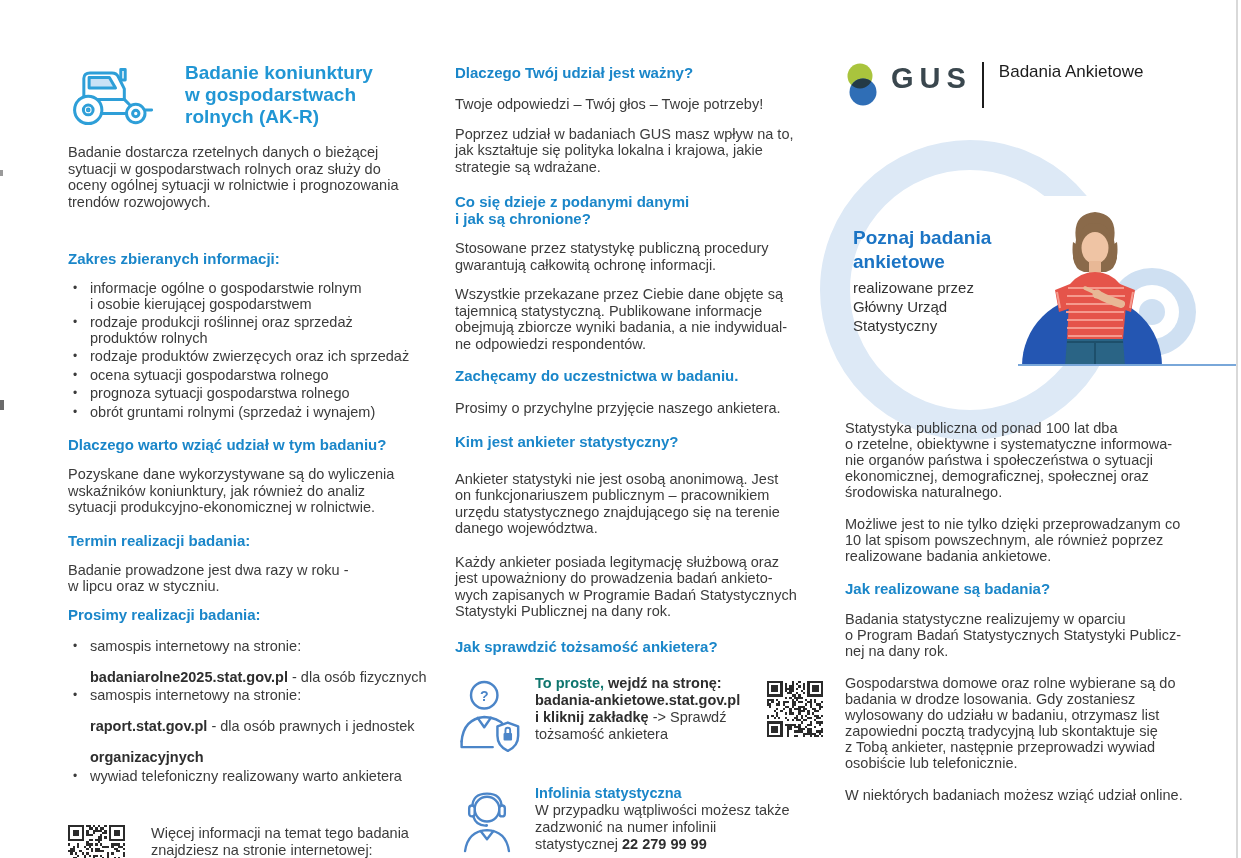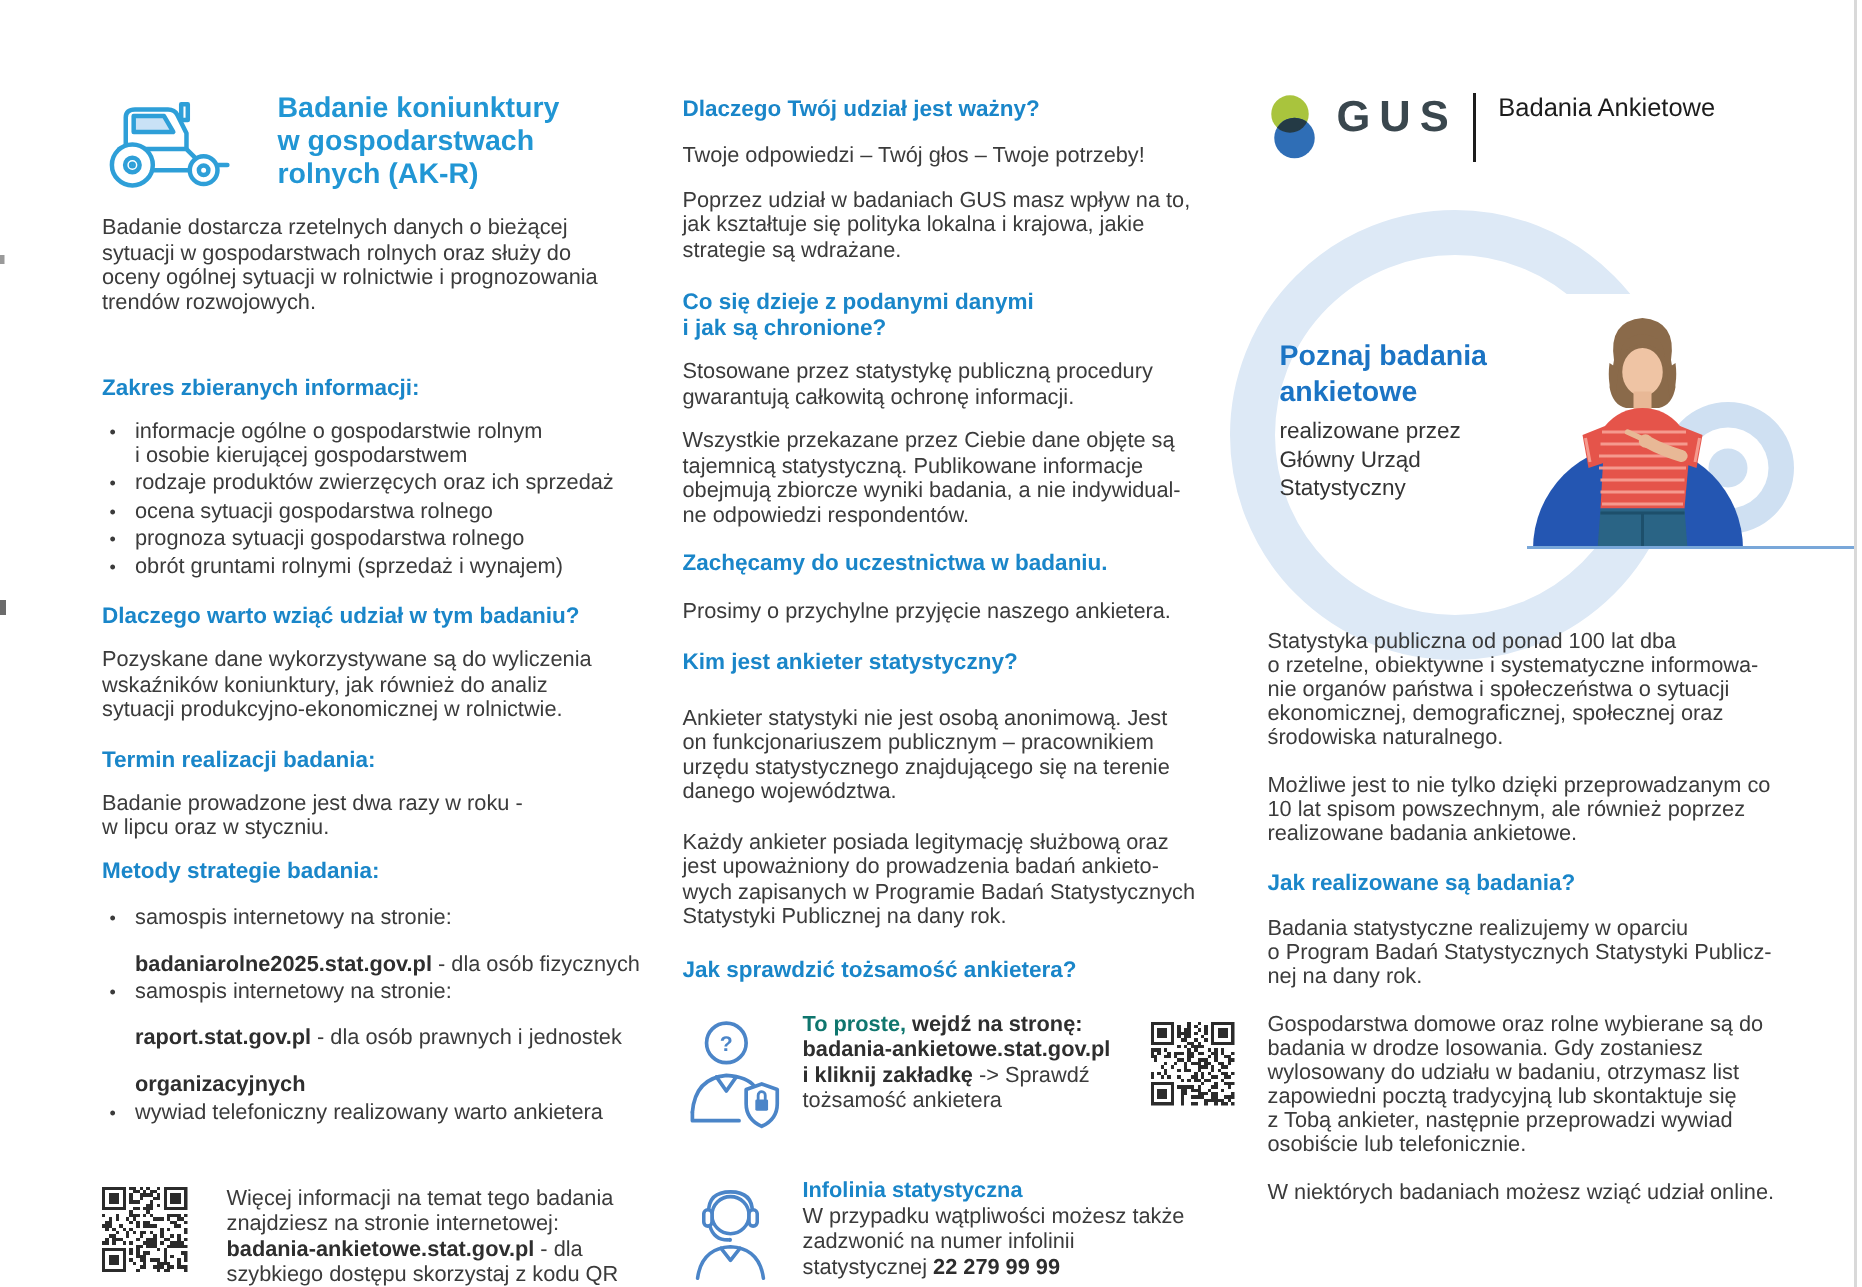--- a/index.html
+++ b/index.html
@@ -75,36 +75,38 @@
 
     <p class="body mt16">Badanie dostarcza rzetelnych danych o bieżącej
 sytuacji w gospodarstwach rolnych oraz służy do
 oceny ogólnej sytuacji w rolnictwie i prognozowania
 trendów rozwojowych.</p>
 
     <h2 class="bh mt28">Zakres zbieranych informacji:</h2>
     <ul class="ul mt14">
       <li>informacje ogólne o gospodarstwie rolnym
 i osobie kierującej gospodarstwem</li>
+      <li>rodzaje produkcji roślinnej oraz sprzedaż
+produktów rolnych</li>
       <li>rodzaje produktów zwierzęcych oraz ich sprzedaż</li>
       <li>ocena sytuacji gospodarstwa rolnego</li>
       <li>prognoza sytuacji gospodarstwa rolnego</li>
       <li>obrót gruntami rolnymi (sprzedaż i wynajem)</li>
     </ul>
 
     <h2 class="bh mt16">Dlaczego warto wziąć udział w tym badaniu?</h2>
     <p class="body mt13">Pozyskane dane wykorzystywane są do wyliczenia
 wskaźników koniunktury, jak również do analiz
 sytuacji produkcyjno-ekonomicznej w rolnictwie.</p>
 
     <h2 class="bh mt16">Termin realizacji badania:</h2>
     <p class="body mt13">Badanie prowadzone jest dwa razy w roku -
 w lipcu oraz w styczniu.</p>
 
-    <h2 class="bh mt11">Metody strategie badania:</h2>
+    <h2 class="bh mt11">Prosimy realizacji badania:</h2>
     <ul class="ul mt16">
       <li><span>samospis internetowy na stronie:</span><br>
         <b class="dm">badaniarolne2025.stat.gov.pl</b><span> - dla osób fizycznych</span></li>
       <li><span>samospis internetowy na stronie:</span><br>
         <b class="dm">raport.stat.gov.pl</b><span> - dla osób prawnych  i jednostek</span><br>
         <b class="dm">organizacyjnych</b></li>
       <li>wywiad telefoniczny realizowany warto ankietera</li>
     </ul>
 
     <div class="foot mt41">

